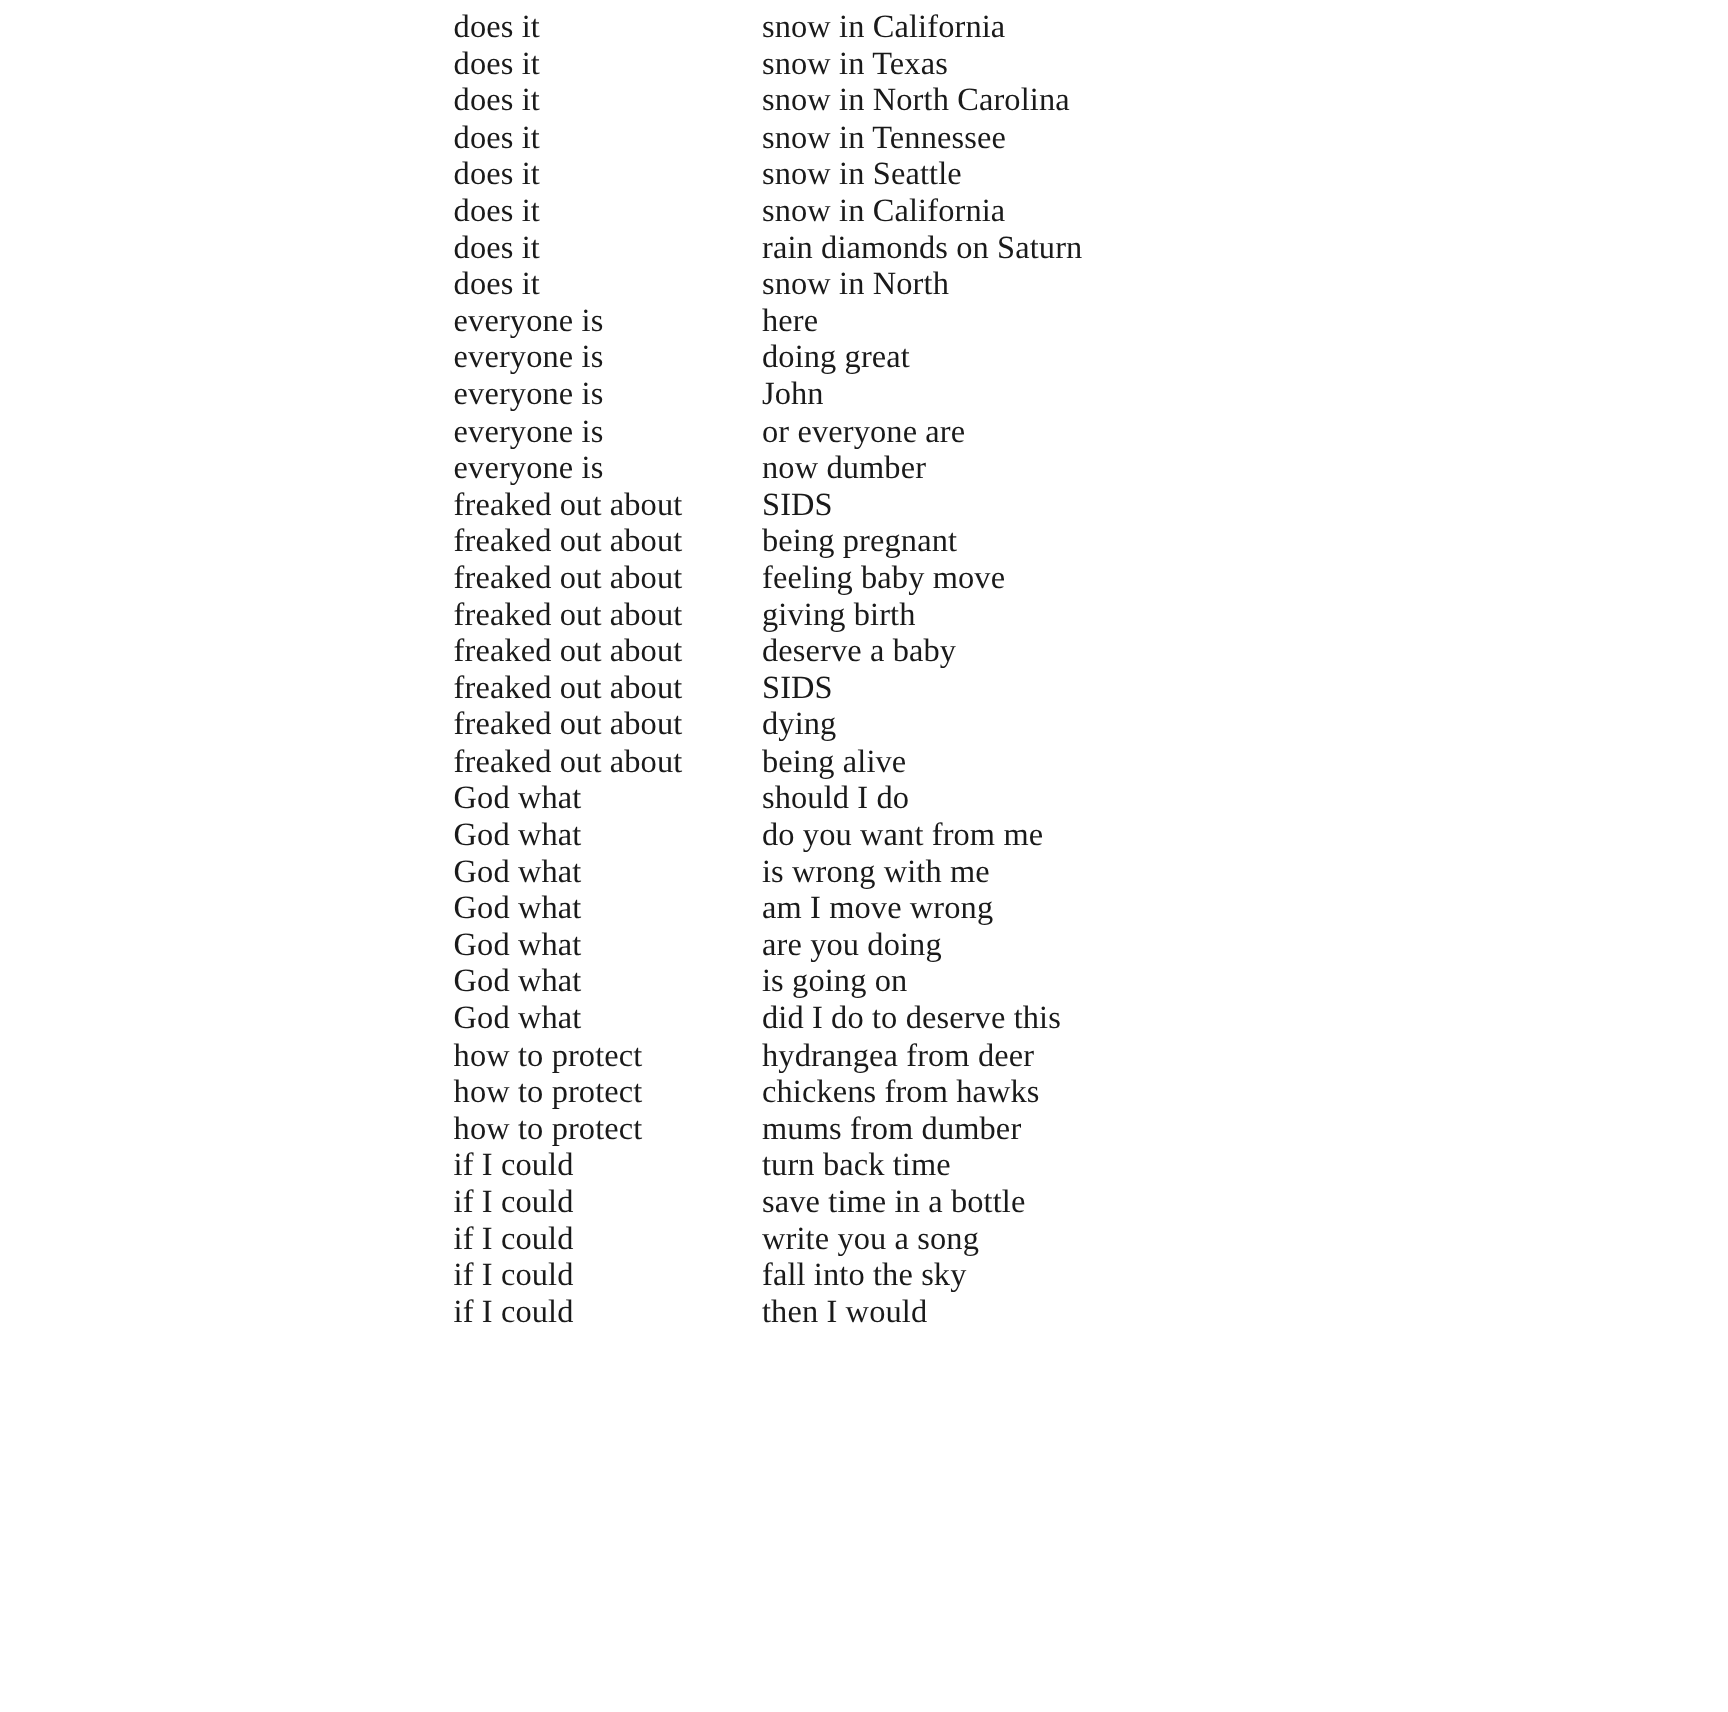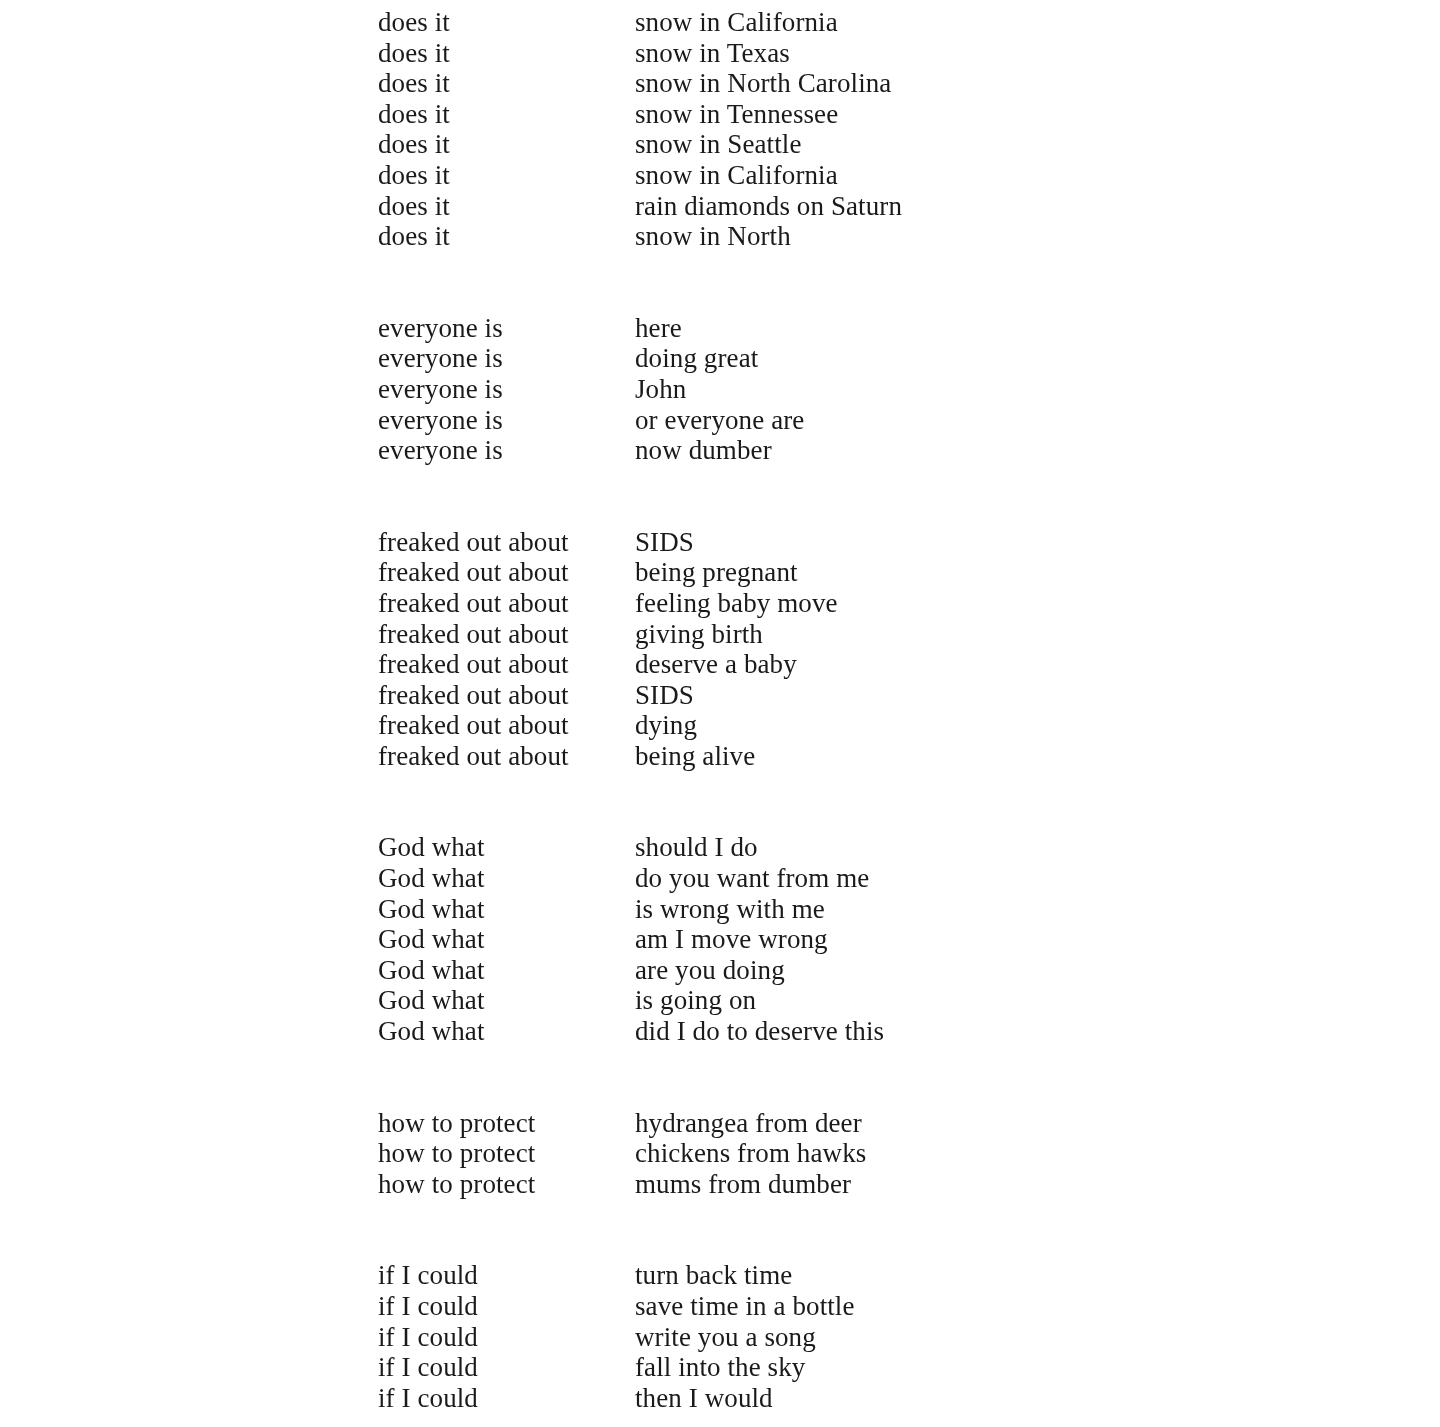--- a/index.html
+++ b/index.html
@@ -20,21 +20,20 @@
     position: relative;
   }
   .poem {
     padding-top: 7px;
     padding-left: 378px;
     font-size: 27px;
     line-height: 30.6px;
     letter-spacing: 0.1px;
   }
   .stanza + .stanza {
-    margin-top: 61px;
   }
   .line {
     display: flex;
     align-items: baseline;
     white-space: nowrap;
   }
   .prefix {
     flex: 0 0 257px;
     width: 257px;
   }

